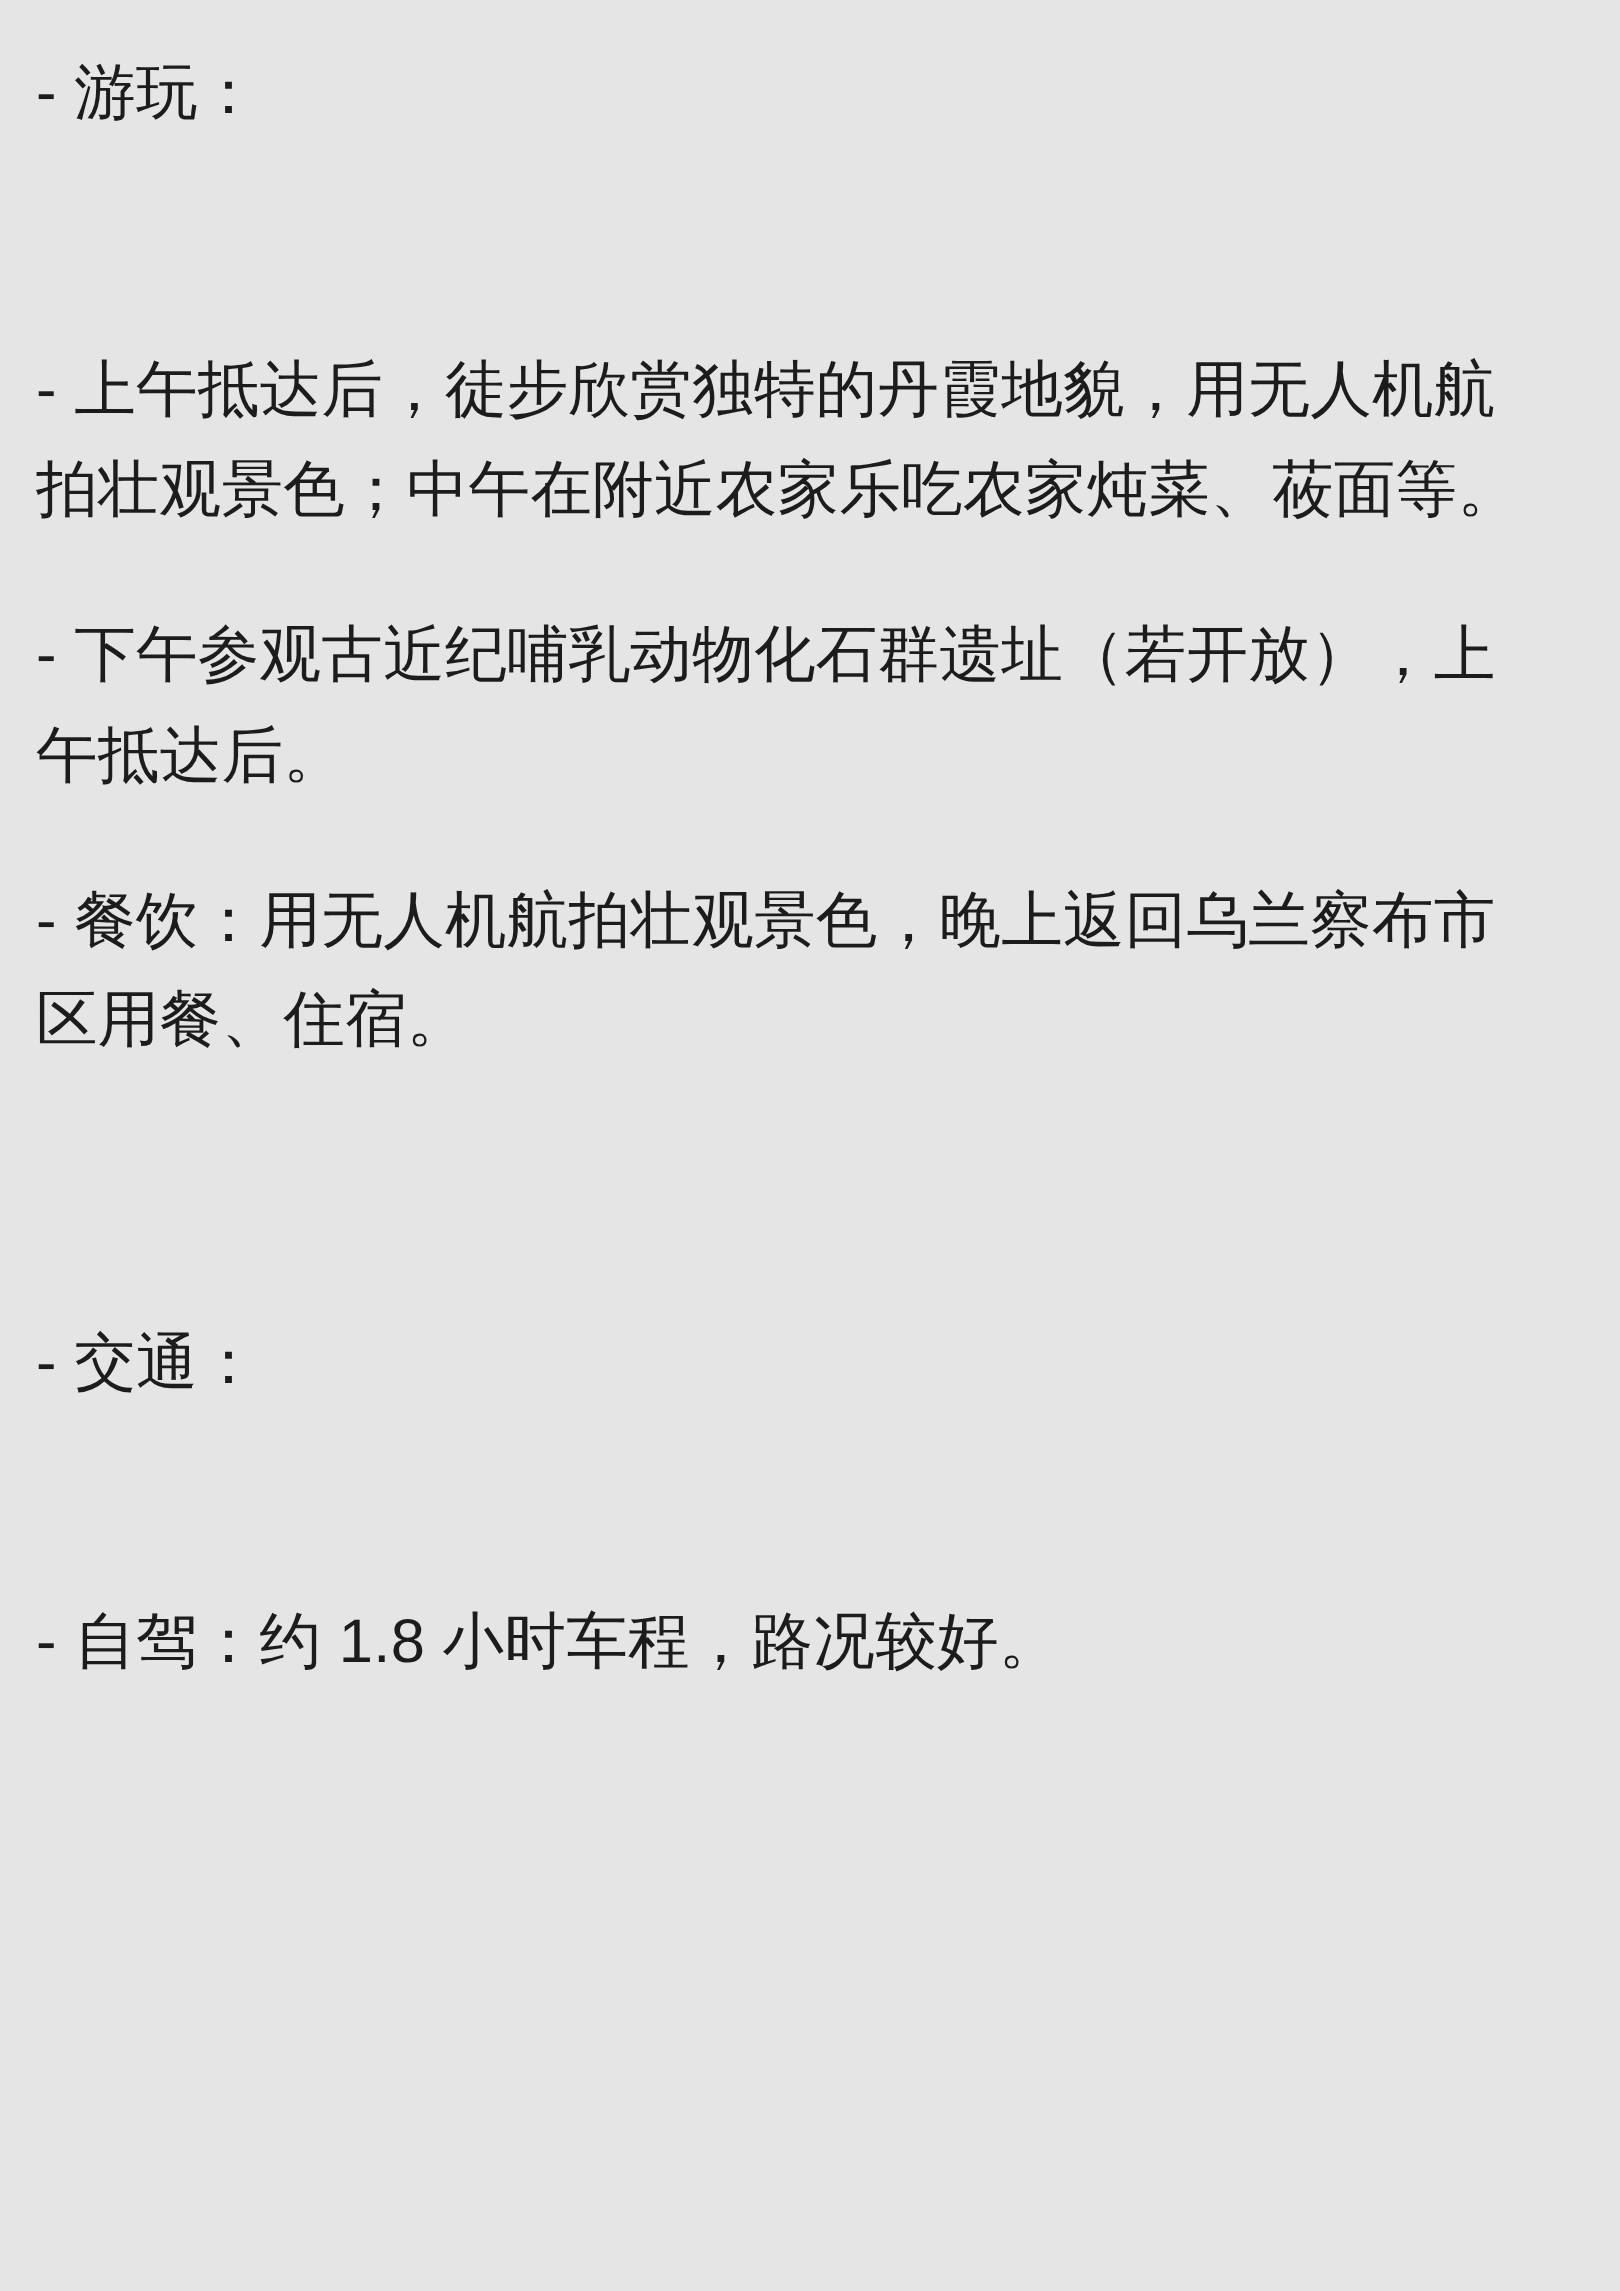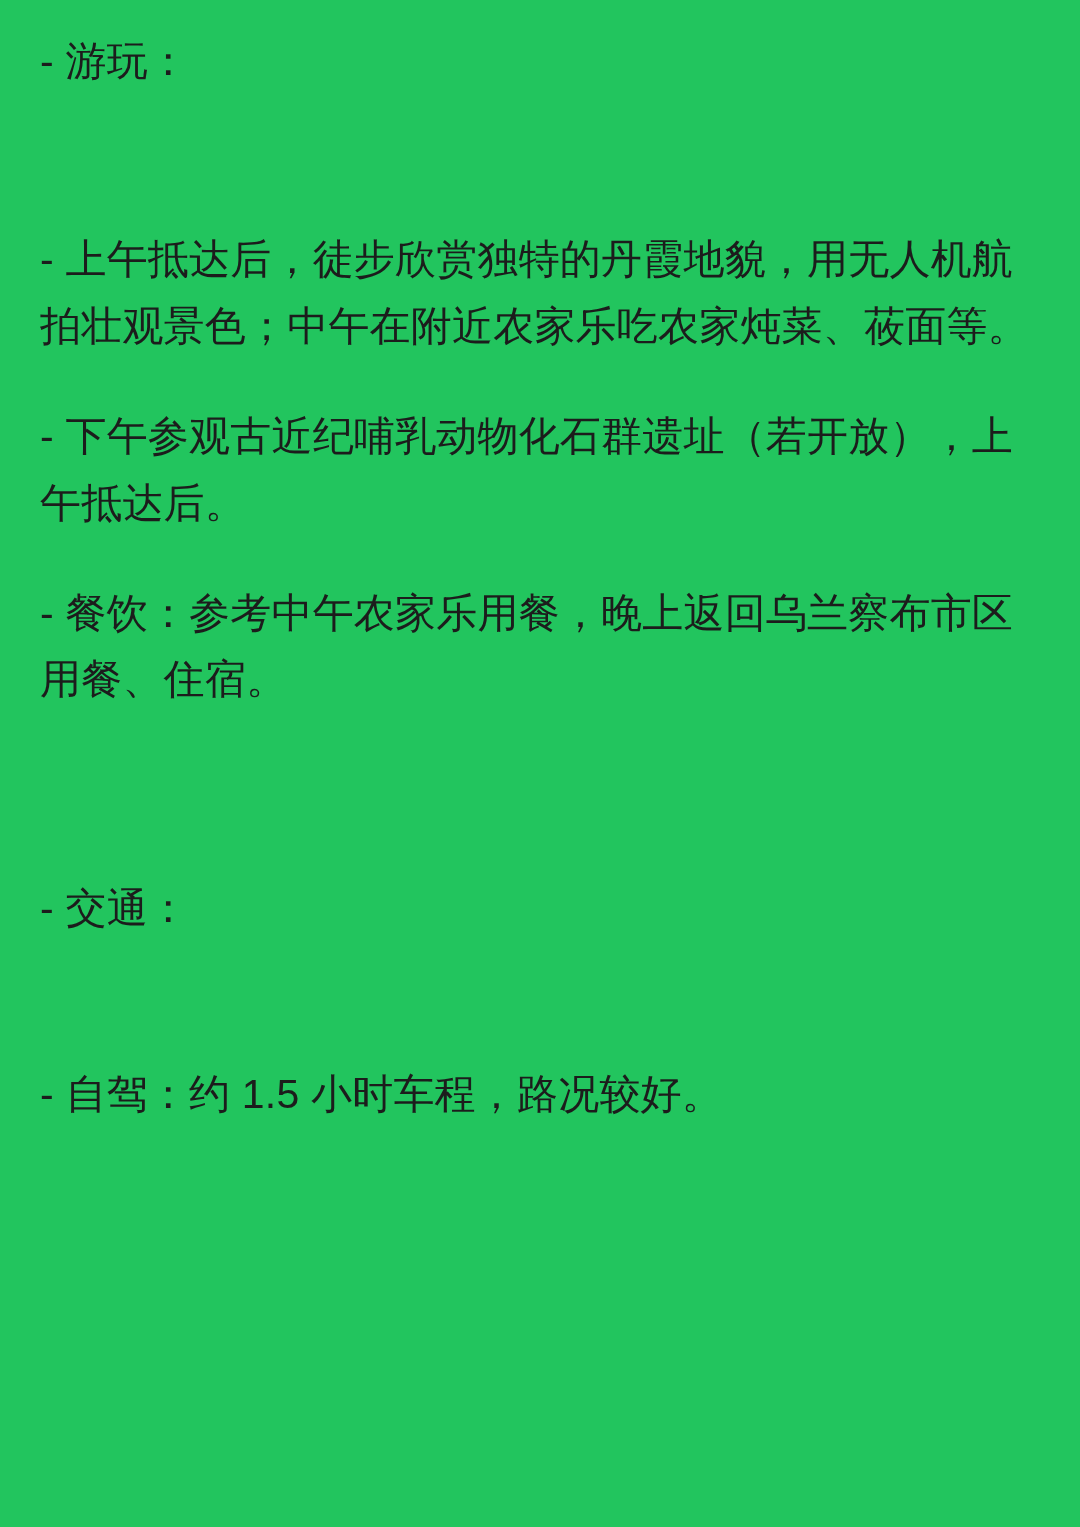--- a/index.html
+++ b/index.html
@@ -11,22 +11,22 @@
     width: 1080px;
     min-height: 1527px;
     font-family: "Liberation Sans", "DejaVu Sans", sans-serif;
     color: #1c1c1c;
     -webkit-font-smoothing: antialiased;
   }
   .page {
     box-sizing: border-box;
     width: 1080px;
     min-height: 1527px;
-    padding: 28px 46px 20px 40px;
-    background: #22c55e;
+    padding: 28px 46px 20px 24px;
+    background: #e5e5e5;
   }
   .para {
     font-size: 41px;
     line-height: 1.62;
     letter-spacing: 0.2px;
     color: #1c1c1c;
     margin: 0;
     word-break: break-word;
   }
   
@@ -45,26 +45,26 @@
   <div class="gap-xl"></div>
 
   <p class="para">- 上午抵达后，徒步欣赏独特的丹霞地貌，用无人机航拍壮观景色；中午在附近农家乐吃农家炖菜、莜面等。</p>
 
   <div class="gap-lg"></div>
 
   <p class="para">- 下午参观古近纪哺乳动物化石群遗址（若开放），上午抵达后。</p>
 
   <div class="gap-lg"></div>
 
-  <p class="para">- 餐饮：参考中午农家乐用餐，晚上返回乌兰察布市区用餐、住宿。</p>
+  <p class="para">- 餐饮：用无人机航拍壮观景色，晚上返回乌兰察布市区用餐、住宿。</p>
 
   <div class="gap-lg"></div>
 
 
   <div class="gap-heading"></div>
 
   <p class="para">- 交通：</p>
 
   <div class="gap-after-heading"></div>
 
-  <p class="para">- 自驾：约 1.5 小时车程，路况较好。</p>
+  <p class="para">- 自驾：约 1.8 小时车程，路况较好。</p>
 
 </div>
 
 </body></html>

